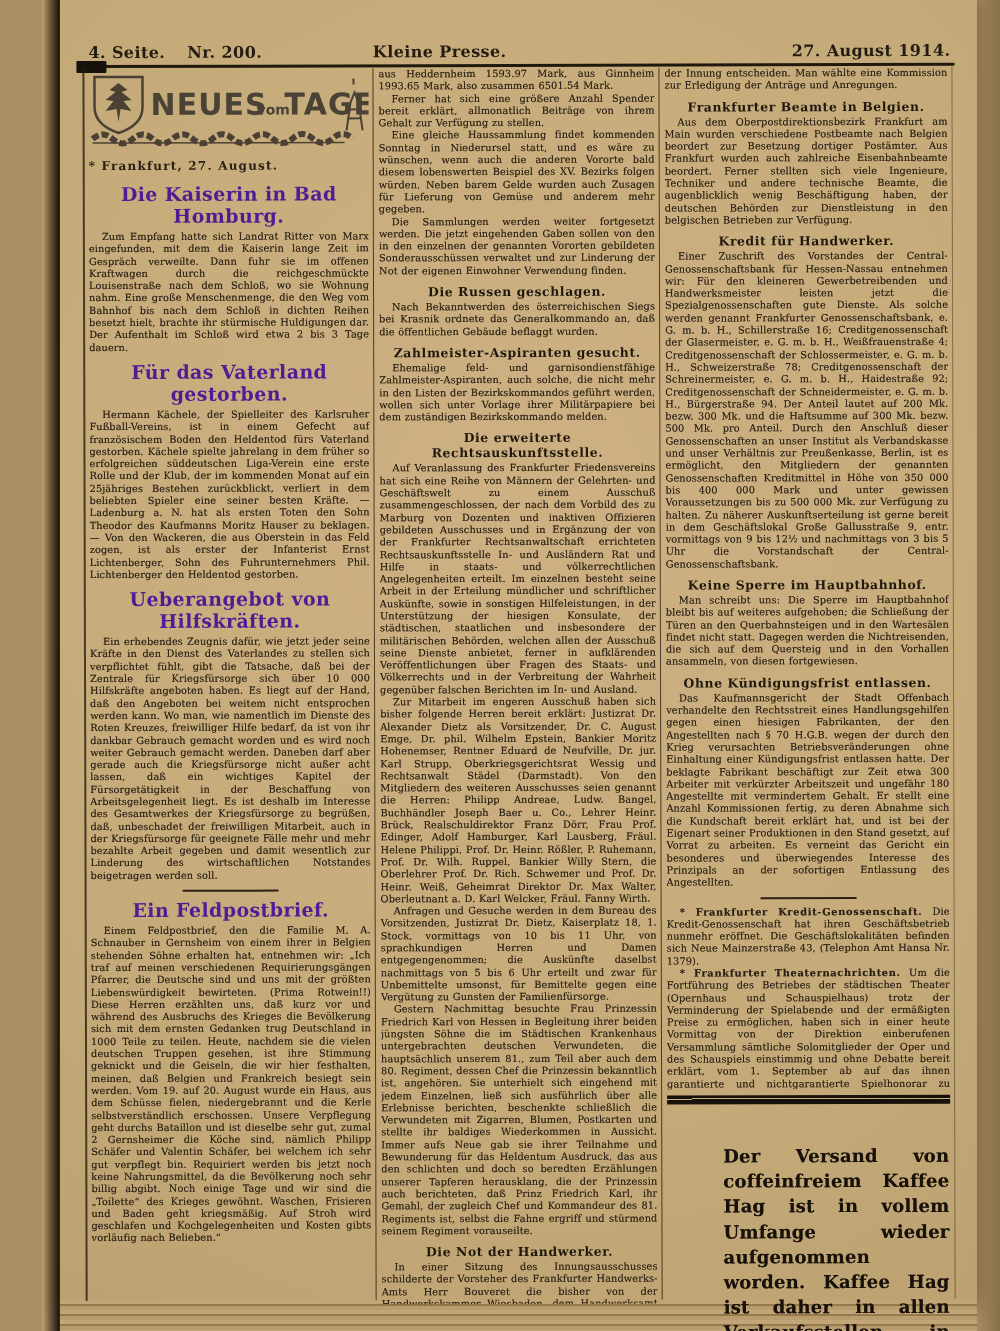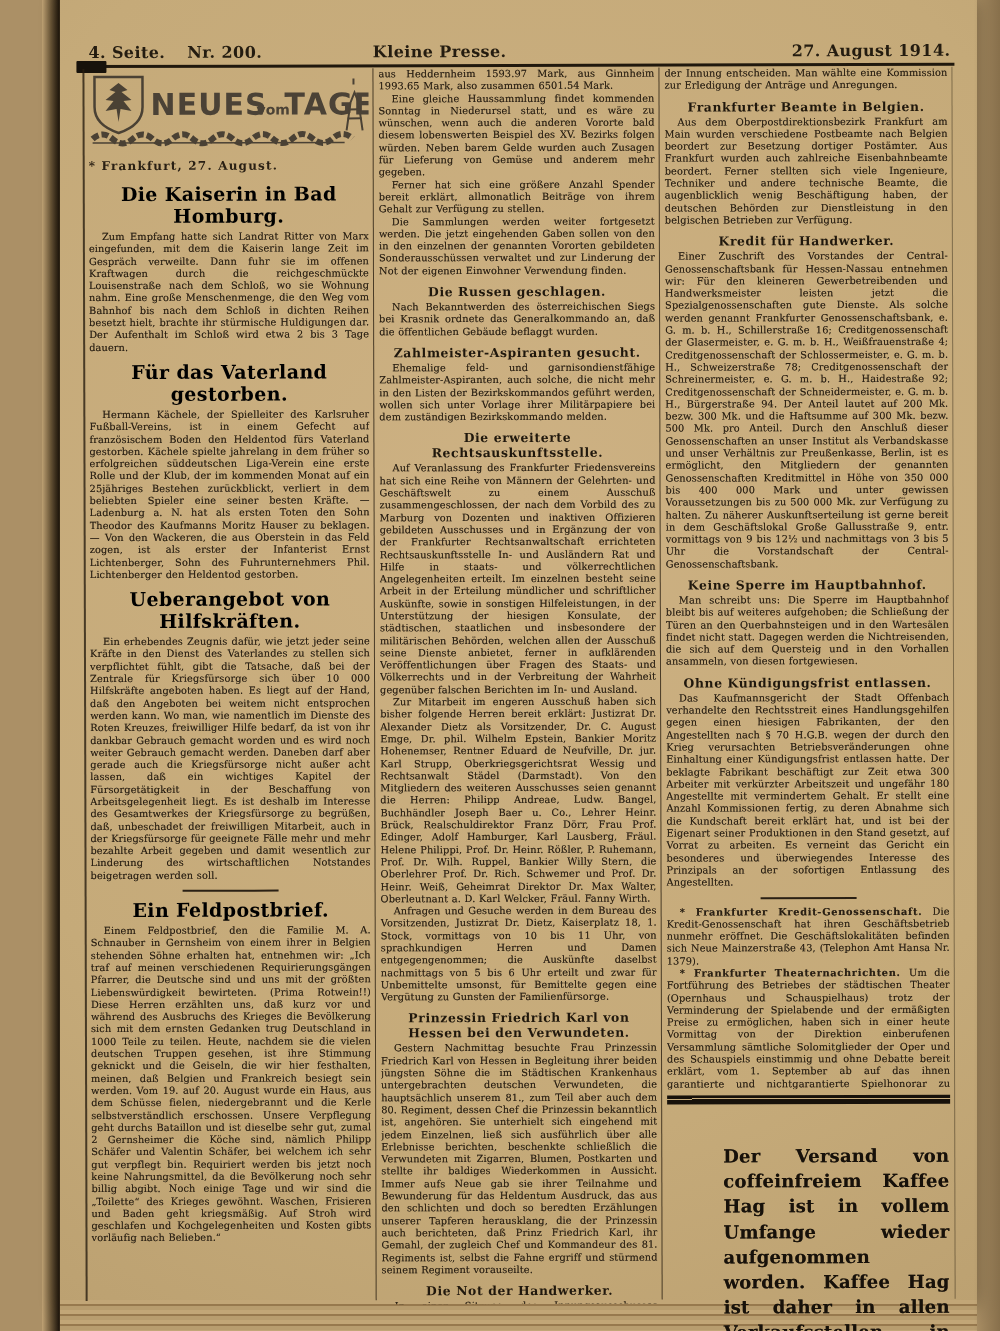--- a/index.html
+++ b/index.html
@@ -38,21 +38,21 @@
   .flow{overflow:hidden;}
   #col1 .flow{height:1106px;}
   #col2 .flow{height:1236px;}
   #col3 .flow{height:1022px;}
 
   .masthead{width:280px;height:80px;margin:4px 0 0;}
   .dateline{text-align:left;font-size:12px;font-weight:bold;margin:2px 0 3px;
             letter-spacing:1.2px;color:#2a2014;}
 
   .h1{font-size:19px;font-weight:bold;text-align:center;margin:7px 0 4px;
-      letter-spacing:.4px;color:#000000;}
+      letter-spacing:.4px;color:#4c1d95;}
   .h2{font-size:12.4px;font-weight:bold;text-align:center;margin:7px 0 2px;
       letter-spacing:.6px;color:#20180d;}
   .body{margin:0;font-size:9.8px;line-height:12.3px;text-align:justify;text-indent:13px;
         letter-spacing:.1px;word-spacing:.4px;text-shadow:0 0 .4px rgba(42,32,20,.55);}
   .body.noindent{text-indent:0;}
   .lead{letter-spacing:.7px;}
   .divider{width:96px;height:2px;background:#2a2014;margin:8px auto 7px;}
 
   .thickrule{position:absolute;left:0;top:1028px;width:100%;height:9px;
      background:linear-gradient(180deg,#17110a 0 3px,#c8ad7d 3px 4px,#17110a 4px 9px);}
@@ -115,32 +115,31 @@
         <p class="body">Ein erhebendes Zeugnis dafür, wie jetzt jeder seine Kräfte in den Dienst des Vaterlandes zu stellen sich verpflichtet fühlt, gibt die Tatsache, daß bei der Zentrale für Kriegsfürsorge sich über 10 000 Hilfskräfte angeboten haben. Es liegt auf der Hand, daß den Angeboten bei weitem nicht entsprochen werden kann. Wo man, wie namentlich im Dienste des Roten Kreuzes, freiwilliger Hilfe bedarf, da ist von ihr dankbar Gebrauch gemacht worden und es wird noch weiter Gebrauch gemacht werden. Daneben darf aber gerade auch die Kriegsfürsorge nicht außer acht lassen, daß ein wichtiges Kapitel der Fürsorgetätigkeit in der Beschaffung von Arbeitsgelegenheit liegt. Es ist deshalb im Interesse des Gesamtwerkes der Kriegsfürsorge zu begrüßen, daß, unbeschadet der freiwilligen Mitarbeit, auch in der Kriegsfürsorge für geeignete Fälle mehr und mehr bezahlte Arbeit gegeben und damit wesentlich zur Linderung des wirtschaftlichen Notstandes beigetragen werden soll.</p>
         <div class="divider"></div>
         <div class="h1">Ein Feldpostbrief.</div>
         <p class="body">Einem Feldpostbrief, den die Familie M. A. Schnauber in Gernsheim von einem ihrer in Belgien stehenden Söhne erhalten hat, entnehmen wir: „Ich traf auf meinen verschiedenen Requirierungsgängen Pfarrer, die Deutsche sind und uns mit der größten Liebenswürdigkeit bewirteten. (Prima Rotwein!!) Diese Herren erzählten uns, daß kurz vor und während des Ausbruchs des Krieges die Bevölkerung sich mit dem ernsten Gedanken trug Deutschland in 1000 Teile zu teilen. Heute, nachdem sie die vielen deutschen Truppen gesehen, ist ihre Stimmung geknickt und die Geiseln, die wir hier festhalten, meinen, daß Belgien und Frankreich besiegt sein werden. Vom 19. auf 20. August wurde ein Haus, aus dem Schüsse fielen, niedergebrannt und die Kerle selbstverständlich erschossen. Unsere Verpflegung geht durchs Bataillon und ist dieselbe sehr gut, zumal 2 Gernsheimer die Köche sind, nämlich Philipp Schäfer und Valentin Schäfer, bei welchem ich sehr gut verpflegt bin. Requiriert werden bis jetzt noch keine Nahrungsmittel, da die Bevölkerung noch sehr billig abgibt. Noch einige Tage und wir sind die „Toilette“ des Krieges gewöhnt. Waschen, Frisieren und Baden geht kriegsmäßig. Auf Stroh wird geschlafen und Kochgelegenheiten und Kosten gibts vorläufig nach Belieben.“</p>
       </div>
   </div>
 
   <div class="col" id="col2">
     <div class="flow">
         <p class="body noindent">aus Heddernheim 1593.97 Mark, aus Ginnheim 1993.65 Mark, also zusammen 6501.54 Mark.</p>
+        <p class="body">Ferner hat sich eine größere Anzahl Spender bereit erklärt, allmonatlich Beiträge von ihrem Gehalt zur Verfügung zu stellen.</p>
         <p class="body">Eine gleiche Haussammlung findet kommenden Sonntag in Niederursel statt, und es wäre zu wünschen, wenn auch die anderen Vororte bald diesem lobenswerten Beispiel des XV. Bezirks folgen würden. Neben barem Gelde wurden auch Zusagen für Lieferung von Gemüse und anderem mehr gegeben.</p>
-        <p class="body">Ferner hat sich eine größere Anzahl Spender bereit erklärt, allmonatlich Beiträge von ihrem Gehalt zur Verfügung zu stellen.</p>
         <p class="body">Die Sammlungen werden weiter fortgesetzt werden. Die jetzt eingehenden Gaben sollen von den in den einzelnen der genannten Vororten gebildeten Sonderausschüssen verwaltet und zur Linderung der Not der eigenen Einwohner Verwendung finden.</p>
         <div class="h2">Die Russen geschlagen.</div>
         <p class="body">Nach Bekanntwerden des österreichischen Siegs bei Krasnik ordnete das Generalkommando an, daß die öffentlichen Gebäude beflaggt wurden.</p>
         <div class="h2">Zahlmeister-Aspiranten gesucht.</div>
         <p class="body">Ehemalige feld- und garnisondienstfähige Zahlmeister-Aspiranten, auch solche, die nicht mehr in den Listen der Bezirkskommandos geführt werden, wollen sich unter Vorlage ihrer Militärpapiere bei dem zuständigen Bezirkskommando melden.</p>
         <div class="h2">Die erweiterte Rechtsauskunftsstelle.</div>
         <p class="body">Auf Veranlassung des Frankfurter Friedensvereins hat sich eine Reihe von Männern der Gelehrten- und Geschäftswelt zu einem Ausschuß zusammengeschlossen, der nach dem Vorbild des zu Marburg von Dozenten und inaktiven Offizieren gebildeten Ausschusses und in Ergänzung der von der Frankfurter Rechtsanwaltschaft errichteten Rechtsauskunftsstelle In- und Ausländern Rat und Hilfe in staats- und völkerrechtlichen Angelegenheiten erteilt. Im einzelnen besteht seine Arbeit in der Erteilung mündlicher und schriftlicher Auskünfte, sowie in sonstigen Hilfeleistungen, in der Unterstützung der hiesigen Konsulate, der städtischen, staatlichen und insbesondere der militärischen Behörden, welchen allen der Ausschuß seine Dienste anbietet, ferner in aufklärenden Veröffentlichungen über Fragen des Staats- und Völkerrechts und in der Verbreitung der Wahrheit gegenüber falschen Berichten im In- und Ausland.</p>
         <p class="body">Zur Mitarbeit im engeren Ausschuß haben sich bisher folgende Herren bereit erklärt: Justizrat Dr. Alexander Dietz als Vorsitzender, Dr. C. August Emge, Dr. phil. Wilhelm Epstein, Bankier Moritz Hohenemser, Rentner Eduard de Neufville, Dr. jur. Karl Strupp, Oberkriegsgerichtsrat Wessig und Rechtsanwalt Städel (Darmstadt). Von den Mitgliedern des weiteren Ausschusses seien genannt die Herren: Philipp Andreae, Ludw. Bangel, Buchhändler Joseph Baer u. Co., Lehrer Heinr. Brück, Realschuldirektor Franz Dörr, Frau Prof. Edinger, Adolf Hamburger, Karl Lausberg, Fräul. Helene Philippi, Prof. Dr. Heinr. Rößler, P. Ruhemann, Prof. Dr. Wilh. Ruppel, Bankier Willy Stern, die Oberlehrer Prof. Dr. Rich. Schwemer und Prof. Dr. Heinr. Weiß, Geheimrat Direktor Dr. Max Walter, Oberleutnant a. D. Karl Welcker, Fräul. Fanny Wirth.</p>
         <p class="body">Anfragen und Gesuche werden in dem Bureau des Vorsitzenden, Justizrat Dr. Dietz, Kaiserplatz 18, 1. Stock, vormittags von 10 bis 11 Uhr, von sprachkundigen Herren und Damen entgegengenommen; die Auskünfte daselbst nachmittags von 5 bis 6 Uhr erteilt und zwar für Unbemittelte umsonst, für Bemittelte gegen eine Vergütung zu Gunsten der Familienfürsorge.</p>
-        <div class="h2">Prinzessin Friedrich Karl von Hessen bei den Verwundeten.</div>
         <p class="body">Gestern Nachmittag besuchte Frau Prinzessin Friedrich Karl von Hessen in Begleitung ihrer beiden jüngsten Söhne die im Städtischen Krankenhaus untergebrachten deutschen Verwundeten, die hauptsächlich unserem 81., zum Teil aber auch dem 80. Regiment, dessen Chef die Prinzessin bekanntlich ist, angehören. Sie unterhielt sich eingehend mit jedem Einzelnen, ließ sich ausführlich über alle Erlebnisse berichten, beschenkte schließlich die Verwundeten mit Zigarren, Blumen, Postkarten und stellte ihr baldiges Wiederkommen in Aussicht. Immer aufs Neue gab sie ihrer Teilnahme und Bewunderung für das Heldentum Ausdruck, das aus den schlichten und doch so beredten Erzählungen unserer Tapferen herausklang, die der Prinzessin auch berichteten, daß Prinz Friedrich Karl, ihr Gemahl, der zugleich Chef und Kommandeur des 81. Regiments ist, selbst die Fahne ergriff und stürmend seinem Regiment vorauseilte.</p>
         <div class="h2">Die Not der Handwerker.</div>
         <p class="body">In einer Sitzung des Innungsausschusses schilderte der Vorsteher des Frankfurter Handwerks-Amts Herr Bouveret die bisher von der Handwerkskammer Wiesbaden, dem Handwerksamt und dem Innungsausschuß Frankfurt getroffenen Maßnahmen zur Linderung der Kriegsnot. Bezüglich der Kreditgenossenschaft äußerte er die Befürchtung, daß sie dem Handwerk und Kleingewerbe nicht viel helfen würde, da der Anteil von 500 Mark für kleine Handwerker und Gewerbetreibende zu hoch sei. Gar manchem Kleinhandwerker wäre jetzt schon mit einem Barkredit von 500 Mark geholfen. Stadtverordneter Belz, Vorsitzender der Mittelstandsvereinigung, erklärte ebenfalls, daß die Kreditgenossenschaft für den Mittelstand zur Hilfe nicht gut geeignet sei, und verwies auf die hiesigen Genossenschaftskassen, die zu wesentlich günstigeren Bedingungen in Anspruch genommen werden können. Ein Vertreter des Vereins der Hausbesitzer und Interessenten befürwortete einen Antrag beim Magistrat, daß diejenigen Hausbesitzer, deren Inhaber keine Miete bezahlen, da sie im Krieg sind, von dem Wassergeld befreit werden. Stadtv. Fromm gab die Anregung, eventuell dahin zu wirken, daß die Hypothekenzinsen gestundet und im Laufe von Jahren zurückgezahlt werden sollen. Ferner wird beantragt, den Unterricht in der Fortbildungsschule wieder zu eröffnen; über Ausnahmefälle der Befreiung von Lehrlingen von der Fortbildungsschulpflicht solle der Innungsausschuß auf Vorschlag</p>
       </div>
   </div>
 
   <div class="col" id="col3">
     <div class="flow">
         <p class="body noindent">der Innung entscheiden. Man wählte eine Kommission zur Erledigung der Anträge und Anregungen.</p>
         <div class="h2">Frankfurter Beamte in Belgien.</div>

